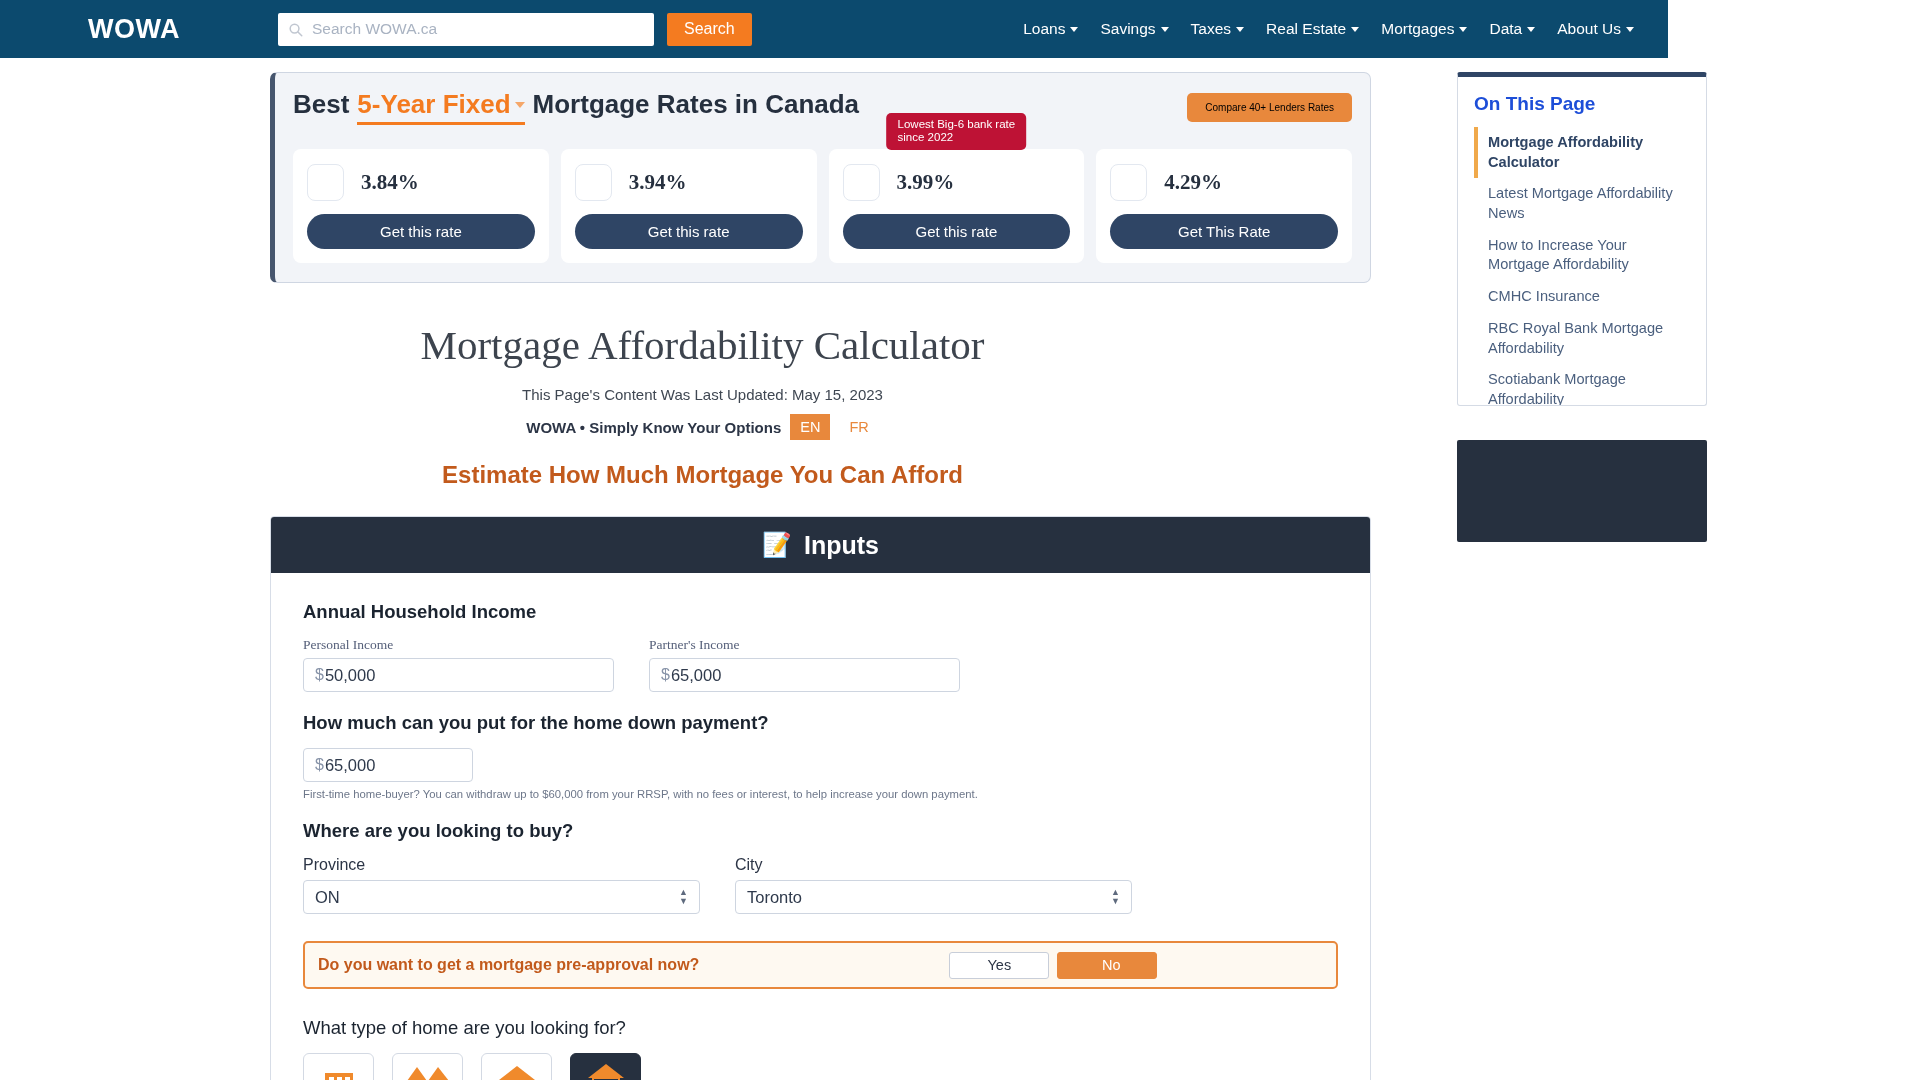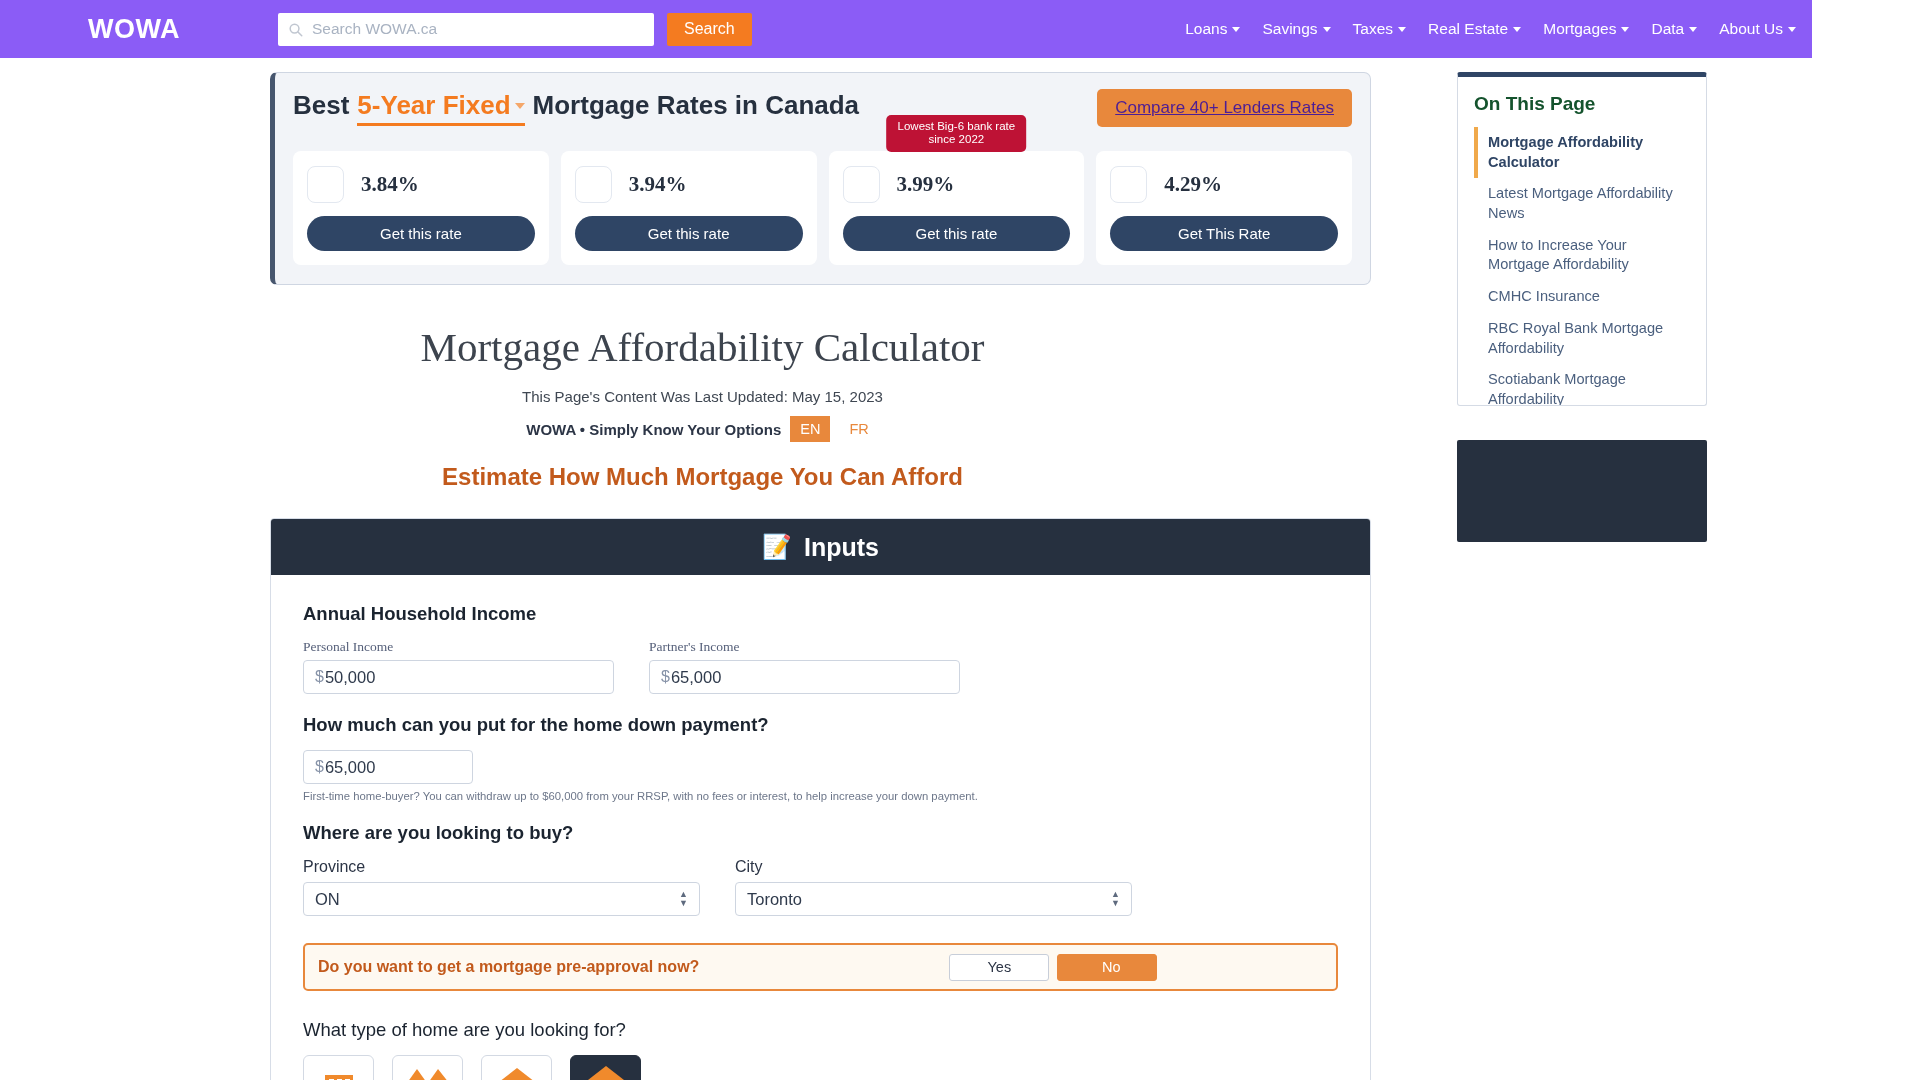--- a/index.html
+++ b/index.html
@@ -10,25 +10,25 @@
     height: 1080px;
     overflow: hidden;
     background: #ffffff;
     font-family: "Liberation Sans", sans-serif;
     color: #2c3546;
   }
 
   
   .site-header {
     height: 58px;
-    background: #8b5cf6;
-    display: flex;
-    align-items: center;
-    padding: 0 16px 0 0;
-    width: 1812px;
+    background: #0c4a6e;
+    display: flex;
+    align-items: center;
+    padding: 0 34px 0 0;
+    width: 1668px;
   }
   .brand {
     font-size: 27px;
     font-weight: bold;
     color: #ffffff;
     letter-spacing: 0.5px;
     margin-left: 88px;
     font-family: "Liberation Sans", sans-serif;
   }
   .search-wrap {
@@ -144,26 +144,25 @@
   }
   .term-caret {
     width: 0; height: 0;
     border-left: 5px solid transparent;
     border-right: 5px solid transparent;
     border-top: 6px solid #f5a76a;
   }
   .compare-btn {
     margin-left: auto;
     background: #e8883c;
-    color: #4c1d95;
-    font-size: 17px;
+    color: #000000;
+    font-size: 10px;
     padding: 9px 18px;
     border-radius: 5px;
     border: none;
-    text-decoration: underline;
     cursor: pointer;
     font-family: "Liberation Sans", sans-serif;
     white-space: nowrap;
   }
   .rate-cards {
     display: flex;
     gap: 12px;
     margin-top: 24px;
   }
   .rate-card {
@@ -205,21 +204,21 @@
     font-family: "Liberation Sans", sans-serif;
   }
   .badge {
     position: absolute;
     left: 50%;
     transform: translateX(-50%);
     top: -33px;
     color: #fff;
     border-radius: 5px;
     padding: 5px 11px 6px 11px;
-    text-align: center;
+    text-align: left;
     line-height: 1.12;
     white-space: nowrap;
     z-index: 4;
   }
   .badge::after {
     content: "";
     position: absolute;
     bottom: -8px;
     left: 50%;
     transform: translateX(-50%);
@@ -445,21 +444,21 @@
     border-top: 5px solid #2f4565;
     border-radius: 3px;
     background: #ffffff;
     padding: 16px 16px 10px 16px;
     height: 334px;
     overflow: hidden;
   }
   .toc-title {
     font-size: 19px;
     font-weight: bold;
-    color: #14532d;
+    color: #1d4ed8;
     margin-bottom: 12px;
   }
   .toc-item {
     font-size: 14.6px;
     color: #4a5f7e;
     line-height: 1.35;
     padding: 6px 0 6px 14px;
     cursor: pointer;
   }
   .toc-item.active {

